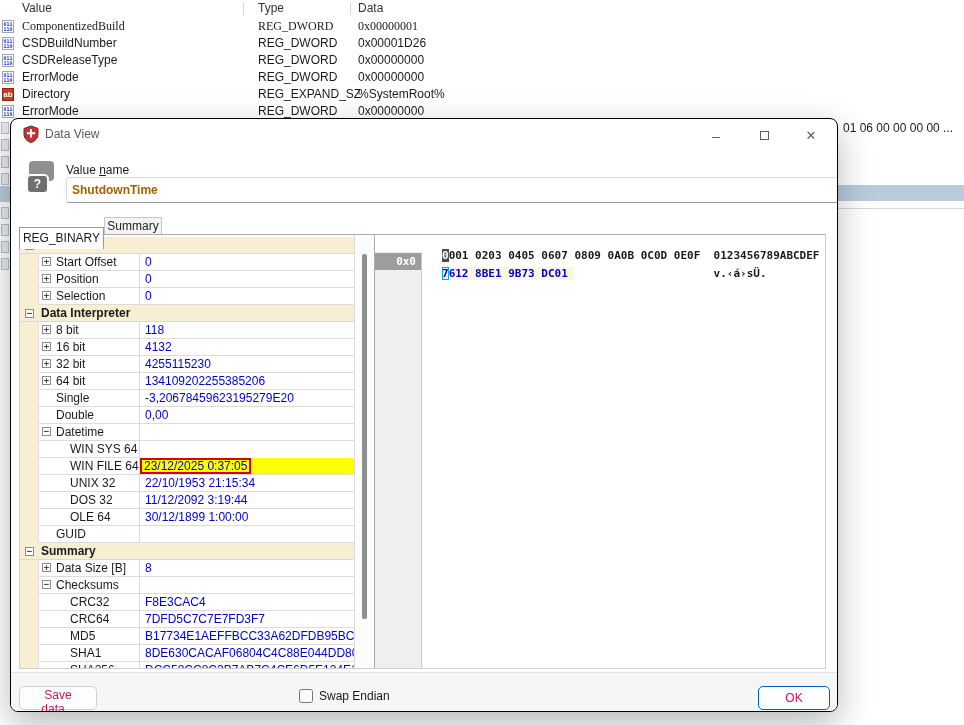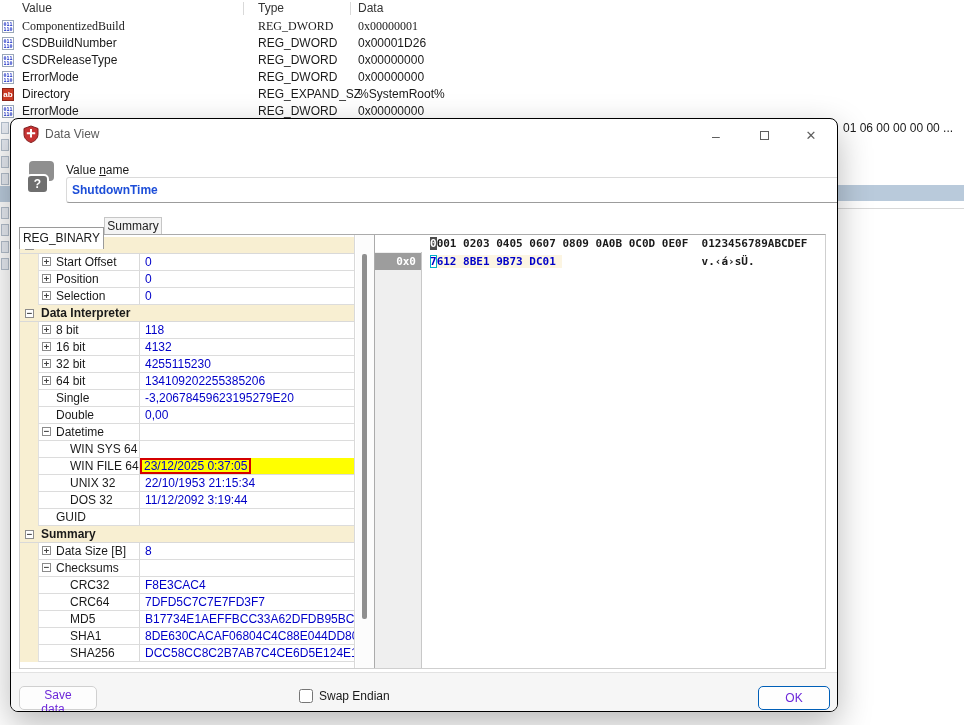--- a/index.html
+++ b/index.html
@@ -44,21 +44,21 @@
   .wb-max { left:738px; }
   .wb-max .sq { display:inline-block; width:9px; height:9px; border:1px solid #5f5f5f; margin-top:8px; }
   .wb-close { left:785px; font-size:13px; }
 
   .qicon-back { position:absolute; left:18px; top:42px; width:25px; height:20px; background:#8f8f8f; border-radius:4px; }
   .qicon-front { position:absolute; left:15px; top:55px; width:23px; height:20px; background:#6f6f6f; border:2px solid #fff;
                  border-radius:5px; color:#fff; font:700 12px/16px "Liberation Sans",sans-serif; text-align:center; }
   .vn-label { position:absolute; left:55px; top:44px; font-size:12px; color:#1a1a1a; }
   .vn-input { position:absolute; left:55px; top:58px; width:896px; height:21px;
               border:1px solid #dadada; border-bottom:1px solid #9c9c9c; border-radius:3px;
-              font:700 12px "Liberation Sans",sans-serif; padding:12px 5px; color:#1d4ed8; background:#fff; outline:none; }
+              font:700 12px "Liberation Sans",sans-serif; padding:12px 5px; color:#a16207; background:#fff; outline:none; }
 
   .tab { position:absolute; font-size:12px; text-align:center; }
   .tab-active { left:8px; top:108px; width:85px; height:22px; line-height:21px; background:#fff;
                 border:1px solid #9a9a9a; border-bottom:none; z-index:3; }
   .tab-inactive { left:93px; top:98px; width:58px; height:18px; line-height:17px; background:#f4f4f4;
                   border:1px solid #c6c6c6; border-bottom:none; color:#222; }
 
   .content { position:absolute; left:8px; top:115px; width:807px; height:435px; background:#fff;
              border:1px solid #ababab; border-left-color:#cfcfcf; border-right-color:#cfcfcf; border-bottom-color:#cfcfcf;
              overflow:hidden; z-index:2; }
@@ -81,31 +81,31 @@
   .vcell.hl { background:#ffff00; }
   .hlbox { display:inline-block; height:16px; line-height:12px; border:2px solid #d40000; padding:0 2px; margin-left:-5px; background:#ffff00; }
 
   
   .scrolltrack { position:absolute; left:336px; top:0; width:18px; height:435px; background:#fcfcfc; }
   .scrollthumb { position:absolute; left:6px; top:19px; width:5px; height:365px; background:#8f8f8f; border-radius:2px; }
   .hexpanel { position:absolute; left:354px; top:0; width:453px; height:435px; border-left:1px solid #ababab; background:#fff; }
   .hex-gutter { position:absolute; left:0; top:17px; bottom:0; width:47px; background:#efefef; border-right:1px solid #c8c8c8; }
   .hex-chip { position:absolute; left:0; top:18px; width:46px; height:17px; background:#9d9d9d; color:#fff;
               font:700 11px/17px "DejaVu Sans Mono",monospace; text-align:right; padding-right:5px; }
-  .hexpre { position:absolute; left:55px; margin:0; font:700 11px/17px "DejaVu Sans Mono",monospace; color:#1a1a1a; white-space:pre; }
+  .hexpre { position:absolute; left:55px; margin:12px; font:700 11px/17px "DejaVu Sans Mono",monospace; color:#1a1a1a; white-space:pre; }
   .hexpre.hdr { top:0; }
   .hexpre.row0 { top:18px; }
   .hl-first { background:#4d4d4d; color:#fff; }
   .bytebg { background:#fcf5e2; }
   .bytes { color:#0000c8; }
   .cursorbyte { color:#0000c8; box-shadow:inset 0 0 0 1px #00b0c8; background:#fff; }
 
   
   .footer { position:absolute; left:0; top:553px; width:826px; height:40px; background:#f6f6f6; border-top:1px solid #e2e2e2; }
-  .btn { font:12px "Liberation Sans",sans-serif; background:#fdfdfd; border:1px solid #d0d0d0; border-radius:5px; color:#6d28d9; }
+  .btn { font:12px "Liberation Sans",sans-serif; background:#fdfdfd; border:1px solid #d0d0d0; border-radius:5px; color:#be185d; }
   .btn-save { position:absolute; left:8px; top:13px; width:78px; height:24px; }
   .chk { position:absolute; left:288px; top:16px; width:14px; height:14px; margin:0; }
   .chk-label { position:absolute; left:308px; top:16px; font-size:12px; }
   .btn-ok { position:absolute; left:747px; top:13px; width:72px; height:24px; background:#fefefe; border:1px solid #005fb8; border-radius:5px; }
 </style>
 </head>
 <body>
 
 <div class="bg-header">
   <span class="bg-col c1">Value</span>
@@ -300,20 +300,27 @@
         <div class="trow">
           <div class="gutter"></div>
           <div class="ncell">
             <span class="nlabel sub">DOS 32</span>
           </div>
           <div class="vcell">11/12/2092 3:19:44</div>
         </div>
         <div class="trow">
           <div class="gutter"></div>
           <div class="ncell">
+            <span class="nlabel sub">OLE 64</span>
+          </div>
+          <div class="vcell">30/12/1899 1:00:00</div>
+        </div>
+        <div class="trow">
+          <div class="gutter"></div>
+          <div class="ncell">
             <span class="nlabel item">GUID</span>
           </div>
           <div class="vcell"></div>
         </div>
         <div class="trow group">
           <span class="exp g">−</span>
           <span class="glabel">Summary</span>
         </div>
         <div class="trow">
           <div class="gutter"></div>

